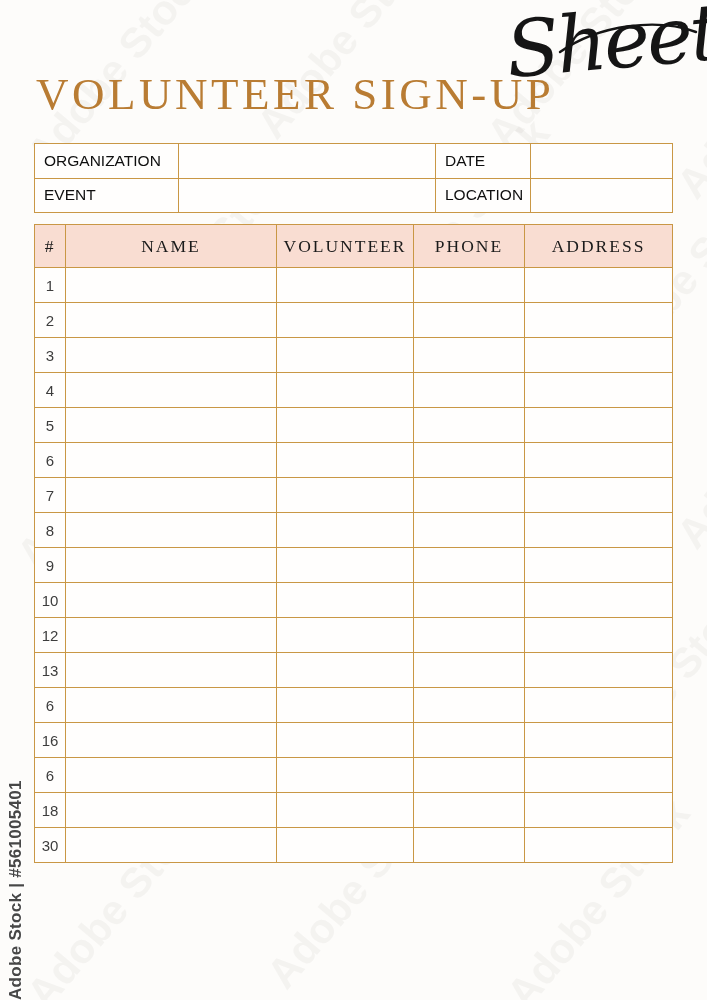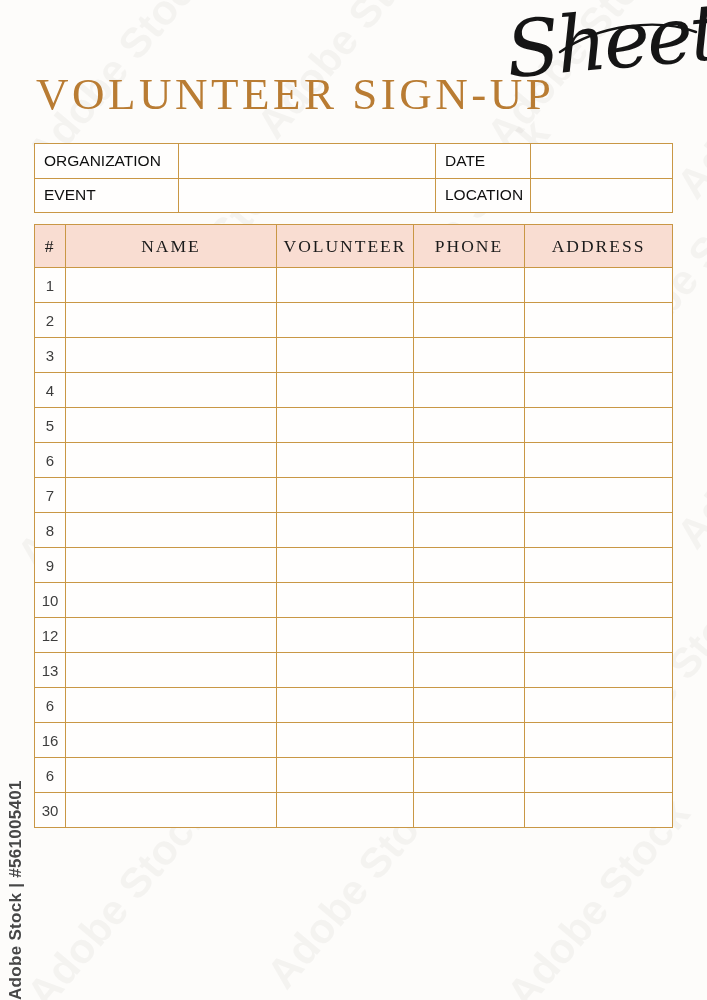--- a/index.html
+++ b/index.html
@@ -307,20 +307,27 @@
         <td></td>
       </tr>
       <tr>
         <td>6</td>
         <td></td>
         <td></td>
         <td></td>
         <td></td>
       </tr>
       <tr>
+        <td>18</td>
+        <td></td>
+        <td></td>
+        <td></td>
+        <td></td>
+      </tr>
+      <tr>
         <td>30</td>
         <td></td>
         <td></td>
         <td></td>
         <td></td>
       </tr>
     </tbody>
 </table>
 
 </body></html>

